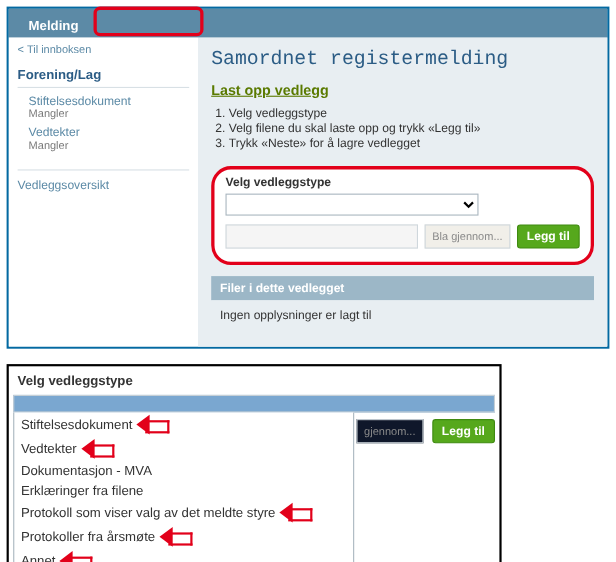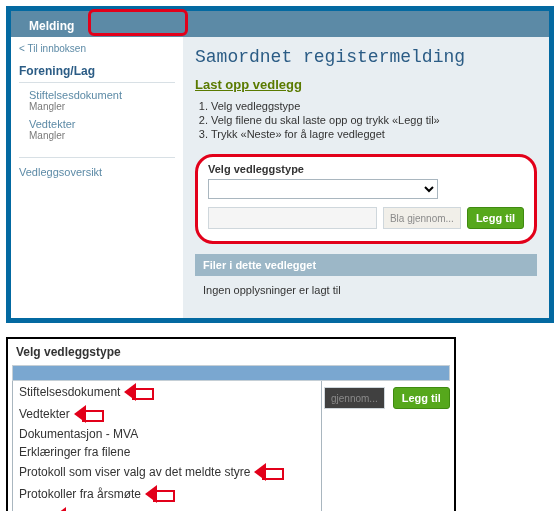--- a/index.html
+++ b/index.html
@@ -6,21 +6,21 @@
   body {
     margin: 0;
     padding: 6px;
     font-family: Verdana, Arial, sans-serif;
     font-size: 11px;
     background: #fff;
     color: #333;
     width: 560px;
   }
   .panel {
-    border: 5px solid #0369a1;
+    border: 2px solid #0369a1;
   }
   .tabs {
     background: #5c8aa6;
     display: flex;
     align-items: flex-end;
     padding: 2px 4px 0 4px;
     height: 26px;
   }
   .tab {
     padding: 4px 14px 4px 14px;
@@ -218,21 +218,21 @@
   }
   .behind {
     position: absolute;
     left: 312px;
     top: 44px;
     display: flex;
     align-items: center;
     gap: 8px;
     z-index: 1;
   }
-  .behind .browse-btn { height: 22px; border: 1px solid #cfd7dc; background:#404040;}
+  .behind .browse-btn { height: 22px; border: 1px solid #cfd7dc; background:#0f172a;}
   .arrow {
     display: inline-block;
     width: 34px;
     height: 18px;
     margin-left: 4px;
     position: relative;
   }
   .arrow::before {
     content: "";
     position: absolute;

